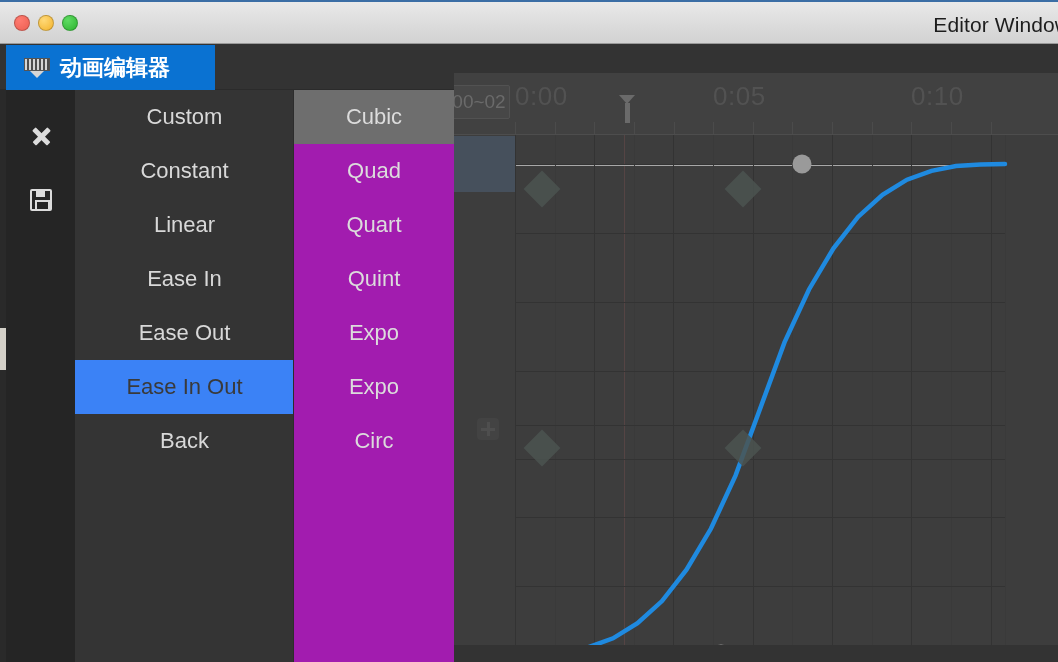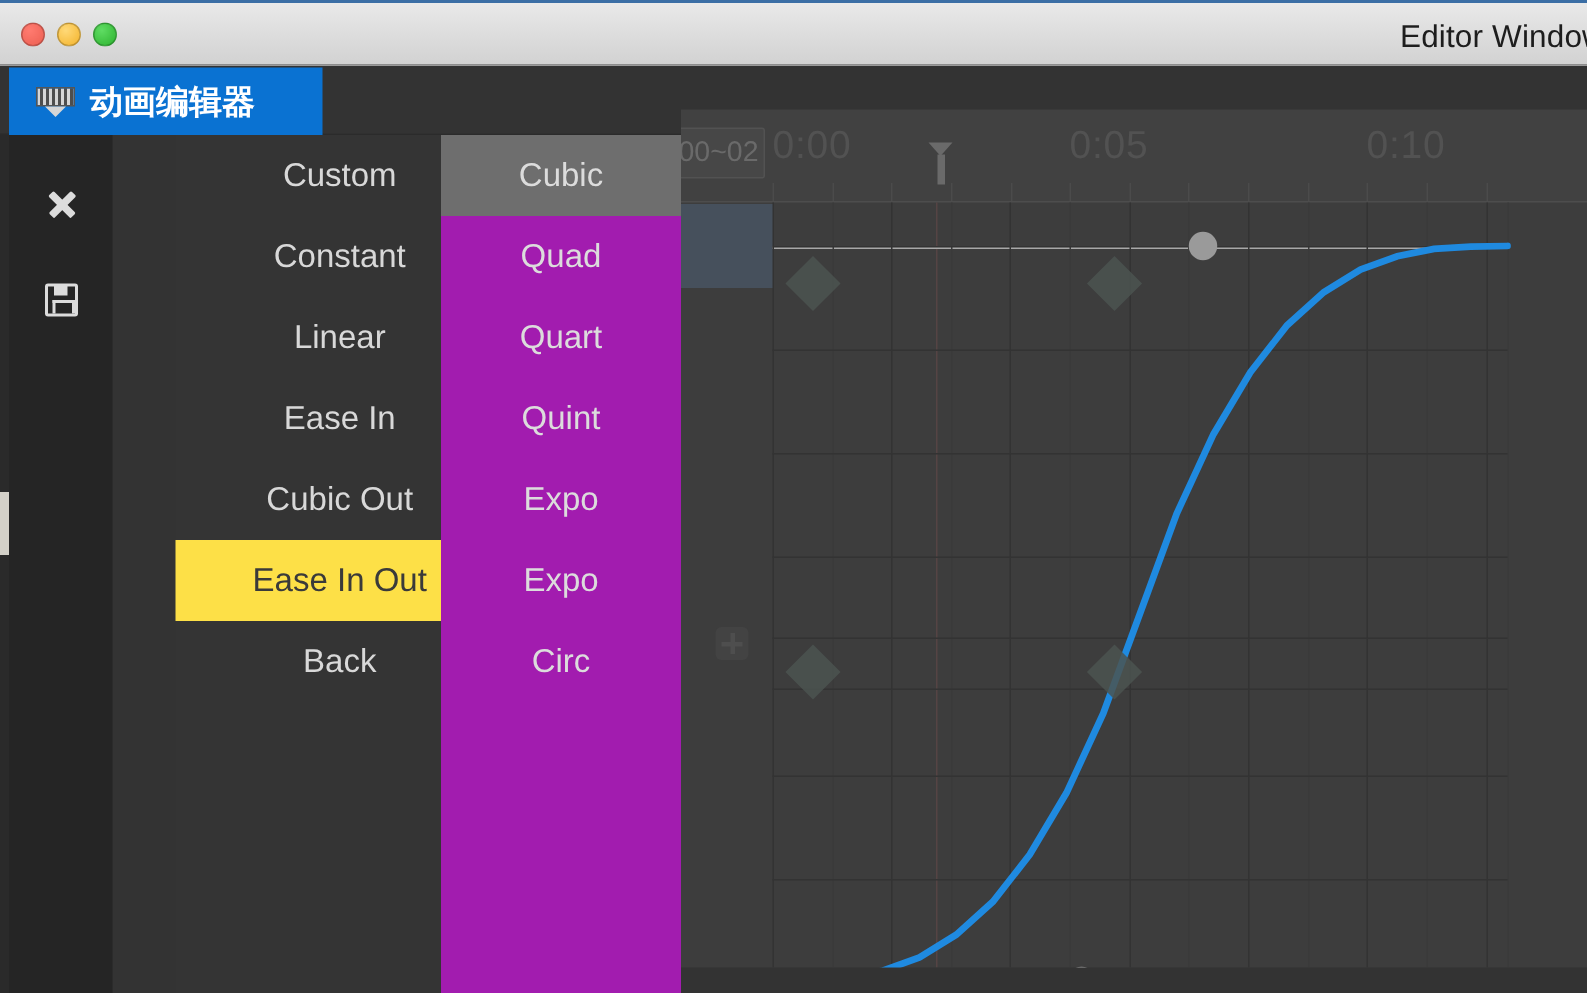--- a/index.html
+++ b/index.html
@@ -139,34 +139,34 @@
     position: absolute; left: 0; top: 238px;
     width: 6px; height: 42px;
     background: #d3d0c8;
   }
 
   
   .menu-col {
     position: absolute; top: 46px;
     background: #343434;
   }
-  .col1 { left: 75px; width: 219px; height: 572px; margin-left: 42px; }
+  .col1 { left: 75px; width: 219px; height: 572px; }
   .col2 { left: 294px; width: 160px; height: 572px; background: #a21caf; }
   .col1::after {
     content: ""; position: absolute; right: 0; top: 0; width: 1px; height: 572px;
     background: #2c2c2c;
   }
   .m-item {
     height: 54px;
     display: flex; align-items: center; justify-content: center;
     font-size: 22px; color: #d8d8d8;
     cursor: default;
   }
   .col1 .m-item { font-family: "Liberation Sans", sans-serif; }
-  .m-item.sel-light { background: #fde047; color: #3a3a3a; }
+  .m-item.sel-light { background: #3b82f6; color: #3a3a3a; }
   .m-item.sel-mid   { background: #6e6e6e; color: #e6e6e6; }
   .col2 .m-item { font-size: 22px; color: #dcdcdc; }
 
   
   .graph-panel {
     position: absolute; left: 454px; top: 29px;
     width: 604px; height: 572px;
     background: #3d3d3d;
     overflow: hidden;
   }
@@ -309,21 +309,21 @@
         <div class="m-item">
           <span>Constant</span>
         </div>
         <div class="m-item">
           <span>Linear</span>
         </div>
         <div class="m-item">
           <span>Ease In</span>
         </div>
         <div class="m-item">
-          <span>Cubic Out</span>
+          <span>Ease Out</span>
         </div>
         <div class="m-item sel-light">
           <span>Ease In Out</span>
         </div>
         <div class="m-item">
           <span>Back</span>
         </div>
       </div>
 
     <div class="menu-col col2" id="col2">

